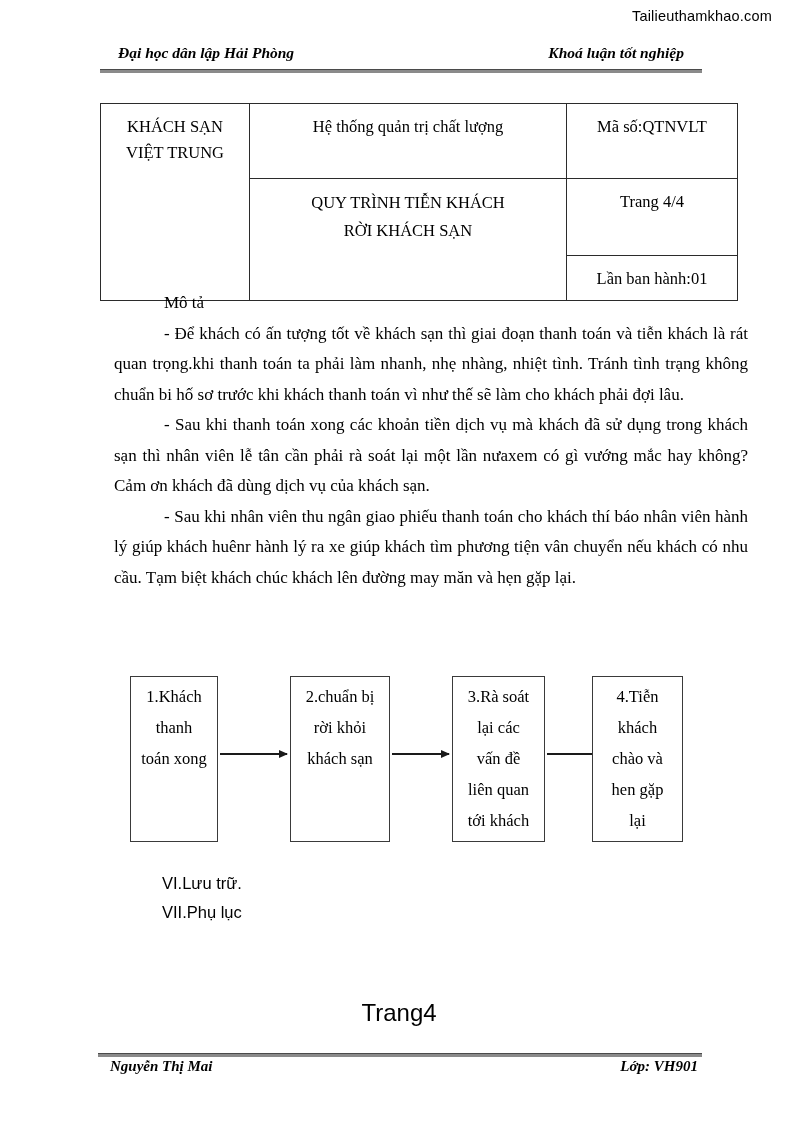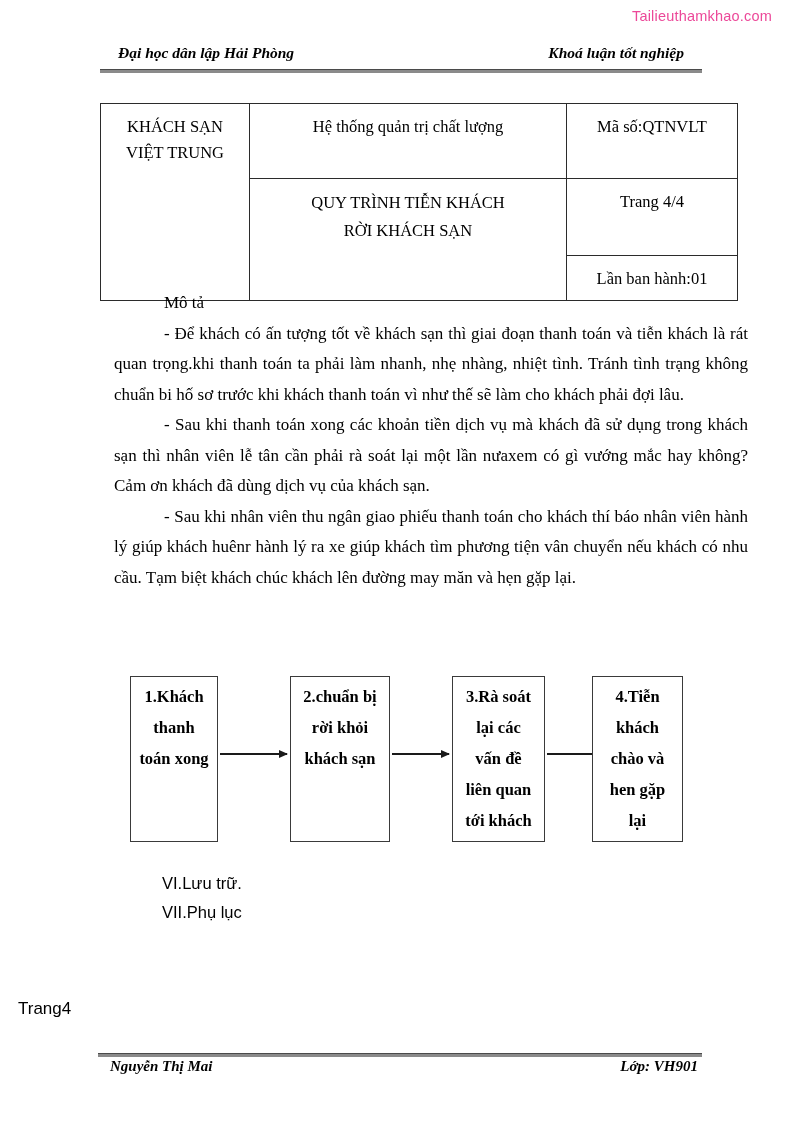--- a/index.html
+++ b/index.html
@@ -19,21 +19,21 @@
     overflow: hidden;
   }
 
   
   .watermark {
     position: absolute;
     top: 8px;
     right: 22px;
     font-family: "Liberation Sans", "DejaVu Sans", sans-serif;
     font-size: 14.5px;
-    color: #ec4899;
+    color: #000000;
     letter-spacing: 0.2px;
     white-space: nowrap;
   }
 
   
   .run-head {
     position: absolute;
     left: 100px;
     right: 100px;
     top: 44px;
@@ -104,21 +104,20 @@
   p.para.ind { text-indent: 50px; }
 
   
   .flow {
     position: absolute;
     left: 0;
     top: 0;
     width: 794px;
     height: 1088px;
     pointer-events: none;
-    font-weight: bold;
   }
   .fbox {
     position: absolute;
     border: 1px solid #3a3a3a;
     box-sizing: border-box;
     text-align: center;
     font-size: 16.5px;
     line-height: 31px;
     padding-top: 4px;
     background: #ffffff;
@@ -131,25 +130,26 @@
     left: 162px;
     top: 869px;
     font-family: "Liberation Sans", "DejaVu Sans", sans-serif;
     font-size: 16.5px;
     line-height: 29px;
   }
   .sections div { white-space: nowrap; }
 
   .trang-center {
     position: absolute;
-    left: 18px;
+    left: 4px;
     right: 0;
     top: 999px;
+    text-align: center;
     font-family: "Liberation Sans", "DejaVu Sans", sans-serif;
-    font-size: 17px;
+    font-size: 24px;
   }
 
   
   .rule-bot {
     position: absolute;
     left: 98px;
     right: 92px;
     top: 1053px;
     height: 3px;
     background: #8a8a8a;

